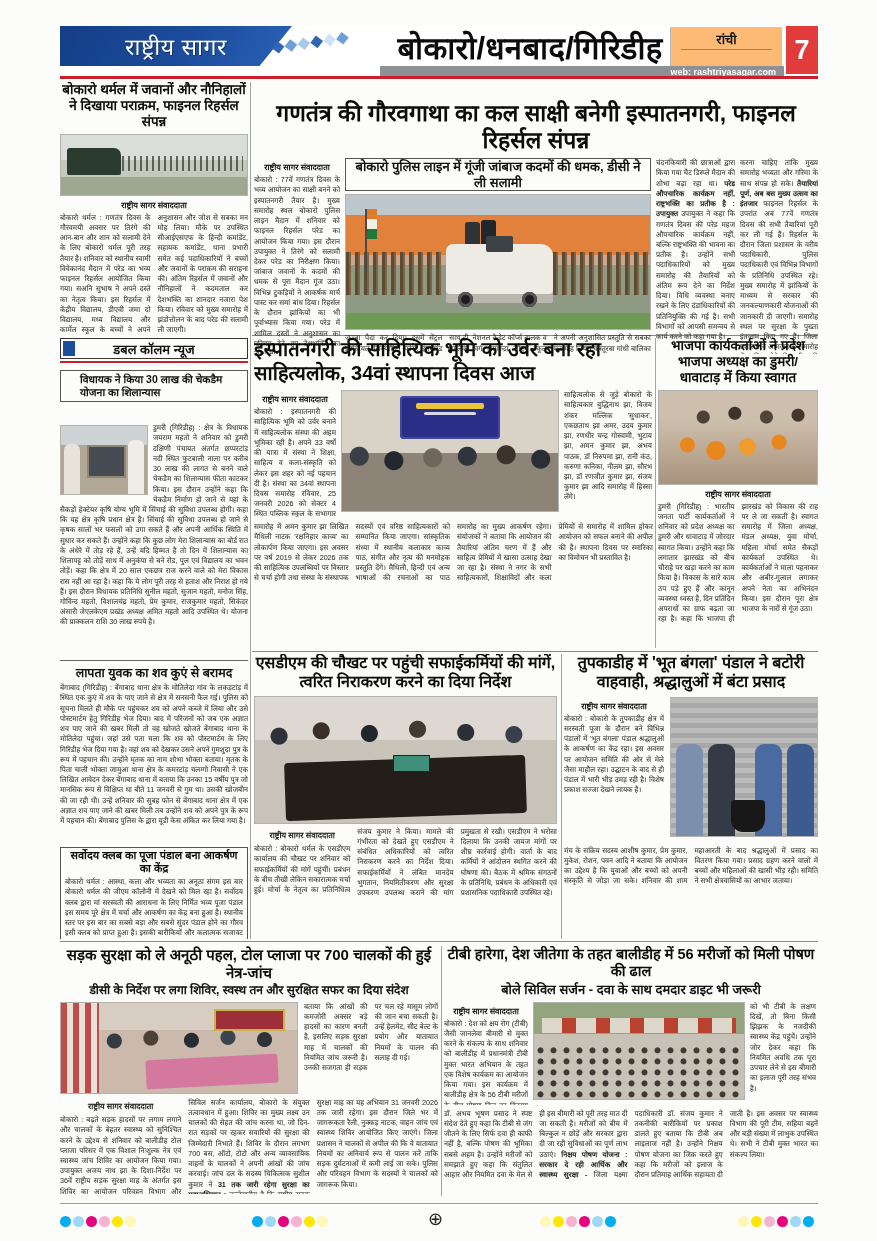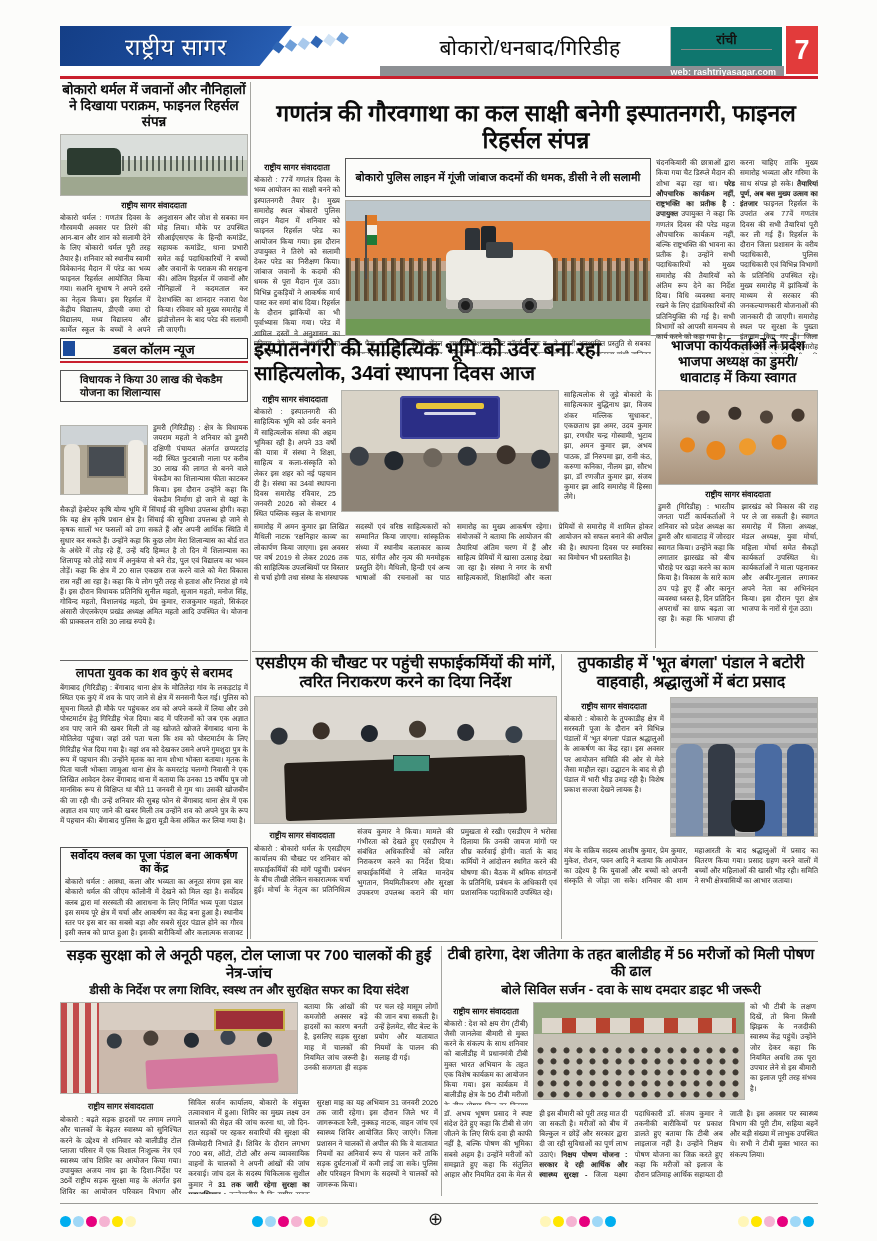--- a/index.html
+++ b/index.html
@@ -12,22 +12,22 @@
   .masthead{position:absolute;left:60px;top:26px;width:758px;height:48px;background:#fff;}
   .mast-left{position:absolute;left:0;top:0;width:232px;height:40px;
     background:linear-gradient(120deg,#143e86 0%,#1c4c9c 55%,#2a62b8 100%);
     clip-path:polygon(0 0,100% 0,86% 100%,0 100%);
     display:flex;align-items:center;justify-content:center;}
   .mast-left span{color:#fff;font-size:23px;font-weight:normal;letter-spacing:.5px;text-shadow:1px 1px 0 rgba(0,0,0,.35);}
   .mast-diamonds{position:absolute;left:212px;top:6px;width:110px;height:30px;transform:rotate(-8deg);}
   .diamond{display:inline-block;width:9px;height:9px;margin:1px 2px;transform:rotate(45deg);}
   .mast-region{position:absolute;left:300px;top:2px;width:340px;height:38px;
     display:flex;align-items:center;justify-content:center;
-    font-size:21px;font-weight:normal;color:#0b0b0b;letter-spacing:.3px;}
-  .mast-city{position:absolute;right:36px;top:1px;width:112px;height:40px;background:#0f766e;
+    font-size:31px;font-weight:bold;color:#0b0b0b;letter-spacing:.3px;}
+  .mast-city{position:absolute;right:36px;top:1px;width:112px;height:40px;background:#fdba74;
     border-left:1px solid #bbb;text-align:center;padding-top:3px;}
   .mast-city .city{font-size:13px;font-weight:bold;border-bottom:1px solid #888;padding-bottom:1px;margin:0 10px;}
   .mast-city .dateline{font-size:8.5px;font-weight:bold;margin-top:16px;text-align:center;}
   .page-box{position:absolute;right:0;top:0;width:32px;height:48px;background:#e23b3b;color:#fff;
     display:flex;align-items:center;justify-content:center;font-size:27px;font-weight:bold;}
   .web-strip{position:absolute;left:320px;right:34px;top:40px;height:13px;background:#8d9094;color:#fff;
     font-size:9px;font-weight:bold;text-align:right;line-height:13px;padding-right:8px;}
   .red-rule{left:60px;top:76px;width:758px;height:3px;background:#c9202e;}
 
   
@@ -186,21 +186,21 @@
   </div>
 
   <div class="article" style="left:254px;top:80px;width:564px;height:254px;margin-top:20px;">
     <div class="headline" style="font-size:23px;">गणतंत्र की गौरवगाथा का कल साक्षी बनेगी इस्पातनगरी, फाइनल रिहर्सल संपन्न</div>
     <div style="display:flex;gap:5px;margin-top:4px;">
       <div style="width:86px;flex:none;">
         <div class="byline">राष्ट्रीय सागर संवाददाता</div>
         <div class="body-text" style="height:198px;">बोकारो : 77वें गणतंत्र दिवस के भव्य आयोजन का साक्षी बनने को इस्पातनगरी तैयार है। मुख्य समारोह स्थल बोकारो पुलिस लाइन मैदान में शनिवार को फाइनल रिहर्सल परेड का आयोजन किया गया। इस दौरान उपायुक्त ने तिरंगे को सलामी देकर परेड का निरीक्षण किया। जांबाज जवानों के कदमों की धमक से पूरा मैदान गूंज उठा। विभिन्न टुकड़ियों ने आकर्षक मार्च पास्ट कर समां बांध दिया। रिहर्सल के दौरान झांकियों का भी पूर्वाभ्यास किया गया। परेड में शामिल दस्तों ने अनुशासन का परिचय देते हुए देशभक्ति का जोश और</div>
       </div>
       <div style="width:306px;flex:none;">
-        <div class="subhead boxed" style="font-size:11px;padding:12px 3px;">बोकारो पुलिस लाइन में गूंजी जांबाज कदमों की धमक, डीसी ने ली सलामी</div>
+        <div class="subhead boxed" style="font-size:13px;padding:0 3px;">बोकारो पुलिस लाइन में गूंजी जांबाज कदमों की धमक, डीसी ने ली सलामी</div>
         <div class="photo main-photo" style="margin-top:3px;">
           <div class="ph-crowd-l"></div>
           <div class="ph-crowd-r"></div>
           <div class="ph-pole"></div>
           <div class="ph-flag"></div>
           <div class="ph-fig"></div>
           <div class="ph-fig2"></div>
           <div class="ph-jeep"></div>
           <div class="ph-win"></div>
           <div class="ph-wheel" style="left:37%;"></div>

